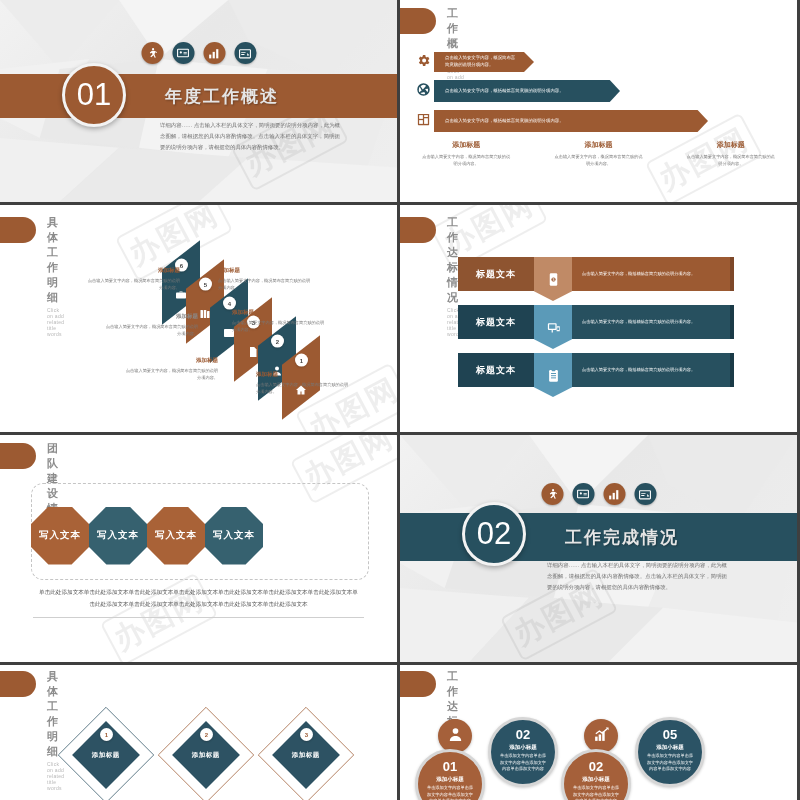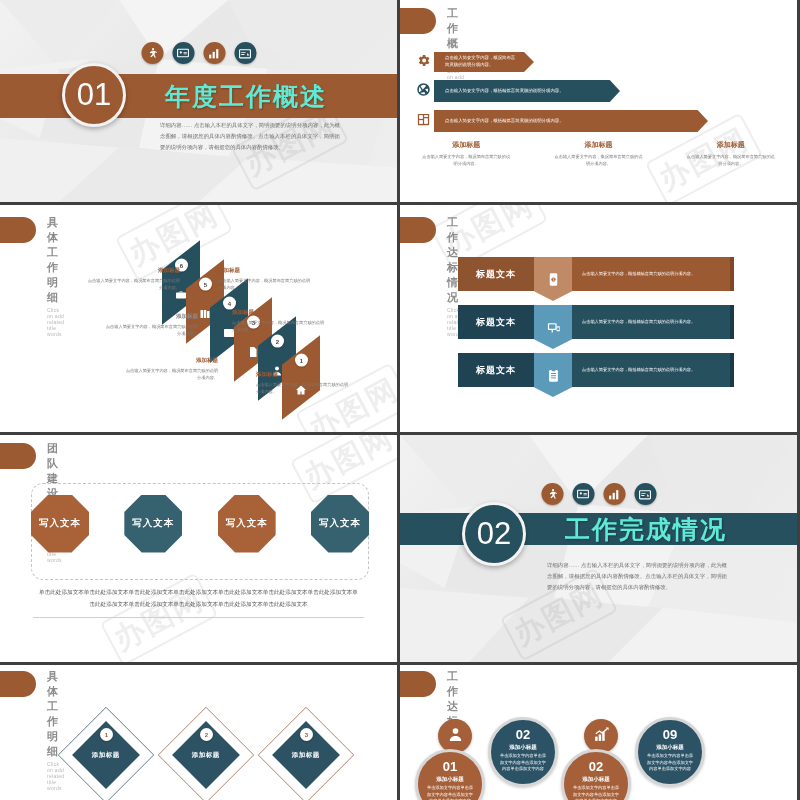--- a/index.html
+++ b/index.html
@@ -64,21 +64,21 @@
   .ic.brown{background:#9c5a32;}
   .ic.blue{background:#27505f;}
 
   .band {
     position:absolute; left:0; right:0;
     display:flex; align-items:center;
   }
   .band.brown{background:#9c5a32;}
   .band.blue{background:#27505f;}
   .band-title {
-    color:#5eead4; font-weight:bold; font-size:25px; letter-spacing:2px;
+    color:#e5e5e5; font-weight:bold; font-size:17px; letter-spacing:2px;
     margin-left:165px;
     text-shadow:1px 1px 2px rgba(0,0,0,.3);
   }
   .numcircle {
     position:absolute;
     width:64px;height:64px;border-radius:50%;
     display:flex;align-items:center;justify-content:center;
     color:#fff; font-size:31px; font-weight:300;
     border:3px solid #f3f3f3;
     box-shadow:0 2px 5px rgba(0,0,0,.3);
@@ -178,22 +178,22 @@
   .ribbon.blue .rb-left{ background:#1f4352; }
   .ribbon.blue .rb-notch{ background:#5b9ab8; }
   .ribbon.blue .rb-right{ background:#27505f; }
   .ribbon.blue .rb-tail { background:#1a3a47; }
 
   
   .dashbox {
     position:absolute; left:31px; top:48px; width:338px; height:97px;
     border:1px dashed #c5c5c5; border-radius:12px;
   }
-  .oct-row { position:absolute; left:31px; top:40px; width:338px; height:97px;
-    display:flex; align-items:center; justify-content:space-between; }
+  .oct-row { position:absolute; left:31px; top:52px; width:338px; height:97px;
+    display:flex; align-items:center; justify-content:flex-start; }
   .oct {
     width:58px;height:58px;
     clip-path:polygon(30% 0,70% 0,100% 30%,100% 70%,70% 100%,30% 100%,0 70%,0 30%);
     display:flex;align-items:center;justify-content:center;
     color:#fff; font-size:9.5px; font-weight:bold; letter-spacing:1px;
   }
   .oct.brown{background:#a96237;}
   .oct.blue{background:#36616f;}
   .foot-txt {
     position:absolute; left:38px; right:38px; top:152px;
@@ -574,21 +574,21 @@
         </div>
       <div class="ic blue">
           <svg viewBox="0 0 24 24">
             <rect x="2" y="5" width="20" height="15" rx="1" fill="none" stroke="#fff" stroke-width="2"></rect>
             <path d="M5 9h8v1.8H5zM5 13h6v1.8H5z"></path>
             <path d="M16 11l4 4-4 1z"></path>
           </svg>
         </div>
     </div>
 
-    <div class="band blue" style="top:78px;height:32px;">
+    <div class="band blue" style="top:78px;height:48px;">
       <div class="band-title">工作完成情况</div>
     </div>
     <div class="numcircle blue" style="left:62px;top:67px;">02</div>
 
     <p class="sec-para" style="left:147px;top:125px;">详细内容……  点击输入本栏的具体文字，简明扼要的说明分项内容，此为概念图解，请根据您的具体内容酌情修改。点击输入本栏的具体文字，简明扼要的说明分项内容，请根据您的具体内容酌情修改。</p>
   </div>
 
   <div class="slide" style="border-bottom:none;">
     <div class="hdr" style="top:6px;">
       <div class="hdr-pill"></div>
@@ -660,20 +660,20 @@
               <path d="M18 2h4v4z"></path>
             </svg></span>
       </div>
       <div class="bigcirc brown" style="left:161px;top:52px;">
         <div class="bnum">02</div>
         <div class="btit">添加小标题</div>
         <div class="btxt">单击添加文字内容单击添加文字内容单击添加文字内容单击添加文字内容</div>
       </div>
 
       <div class="bigcirc blue" style="left:235px;top:20px;">
-        <div class="bnum">09</div>
+        <div class="bnum">05</div>
         <div class="btit">添加小标题</div>
         <div class="btxt">单击添加文字内容单击添加文字内容单击添加文字内容单击添加文字内容</div>
       </div>
     </div>
   </div>
 
 </div>
 
 </body></html>

